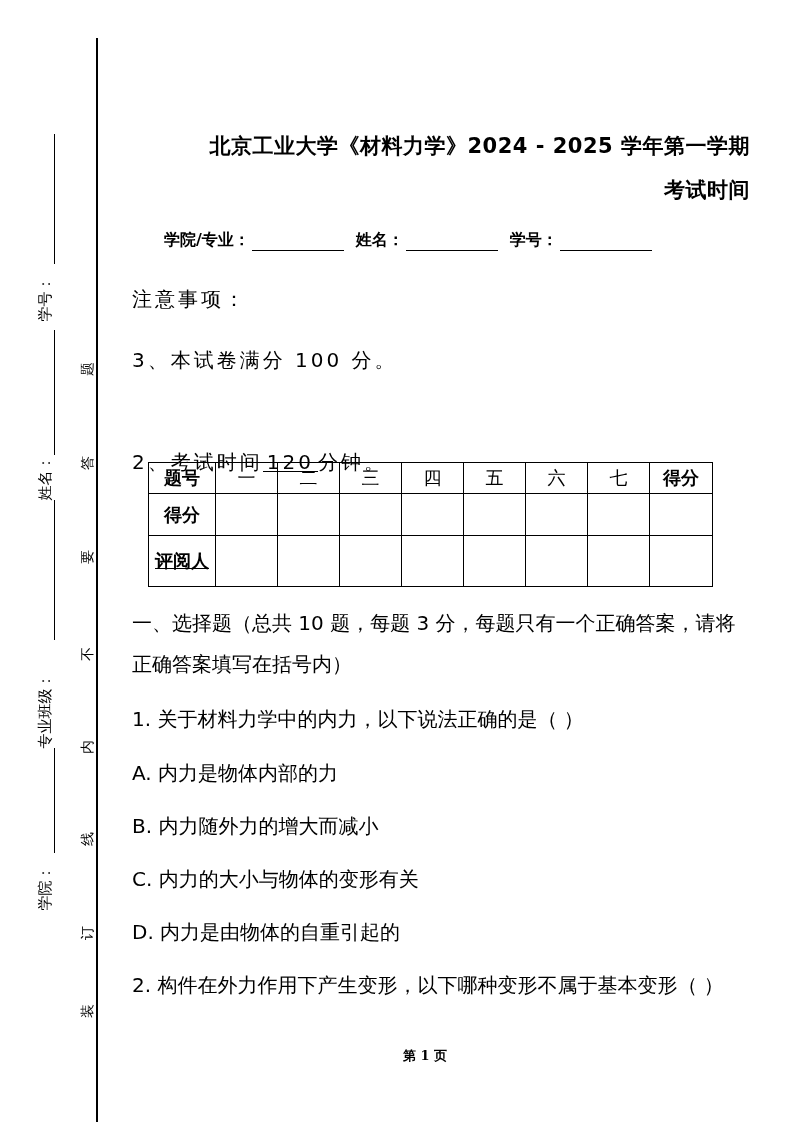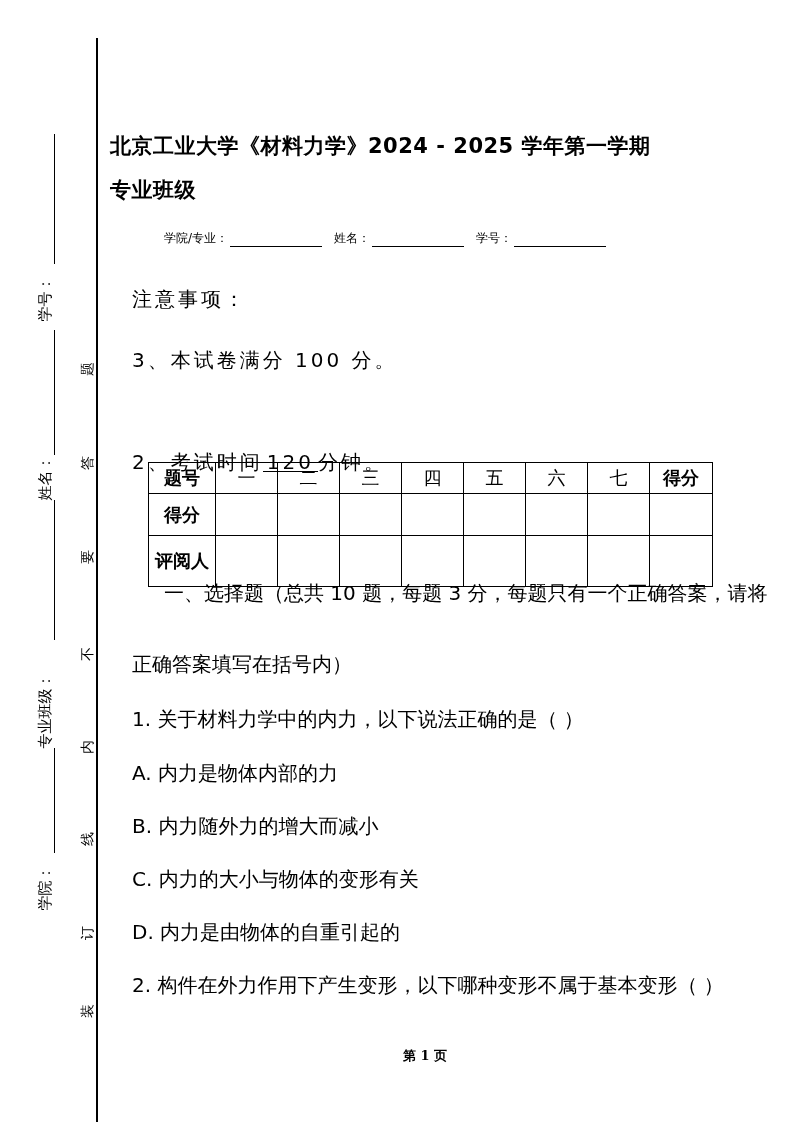--- a/index.html
+++ b/index.html
@@ -5,36 +5,36 @@
   html, body { margin: 0; padding: 0; background: #ffffff; }
   body { width: 793px; height: 1122px; position: relative; overflow: hidden; color: #000; font-family: "DejaVu Serif", "Liberation Serif", serif; }
   .page { position: absolute; left: 0; top: 0; width: 793px; height: 1122px; background: #fff; }
 
   
   .bind-line { position: absolute; left: 96px; top: 38px; width: 1.5px; height: 1084px; background: #000; }
   .field-line { position: absolute; left: 54px; width: 1.3px; background: #000; }
   .vlabel { position: absolute; left: 34px; width: 22px; transform: rotate(-90deg); transform-origin: center center; white-space: nowrap; font-size: 15px; font-family: "DejaVu Sans", "Liberation Sans", sans-serif; display: flex; align-items: center; justify-content: center; height: 22px; }
   .seal-char { position: absolute; left: 78px; width: 18px; height: 18px; transform: rotate(-90deg); font-size: 14px; font-family: "DejaVu Sans", "Liberation Sans", sans-serif; text-align: center; line-height: 18px; }
 
-  .title { position: absolute; left: 110px; width: 640px; text-align: left; font-family: "DejaVu Sans", "Liberation Sans", sans-serif; font-weight: bold; font-size: 21px; letter-spacing: 0.5px; }
+  .title { position: absolute; left: 110px; width: 640px; text-align: right; font-family: "DejaVu Sans", "Liberation Sans", sans-serif; font-weight: bold; font-size: 21px; letter-spacing: 0.5px; }
   .title1 { top: 132px; }
   .title2 { top: 176px; }
 
-  .info-row { position: absolute; top: 230px; left: 164px; font-family: "DejaVu Sans", "Liberation Sans", sans-serif; font-weight: normal; font-size: 12px; display: flex; align-items: flex-end; }
+  .info-row { position: absolute; top: 230px; left: 164px; font-family: "DejaVu Sans", "Liberation Sans", sans-serif; font-weight: bold; font-size: 16px; display: flex; align-items: flex-end; }
   .info-row .blank { display: inline-block; width: 92px; border-bottom: 1.3px solid #000; height: 16px; margin: 0 12px 0 2px; }
 
   .text { position: absolute; left: 132px; font-size: 20px; white-space: nowrap; font-family: "DejaVu Sans", "Liberation Sans", sans-serif; }
   .spaced { letter-spacing: 3px; }
   .underline { display: inline-block; border-bottom: 1.3px solid #000; padding: 0 4px; line-height: 18px; margin-top: 44px; }
 
   table.score { position: absolute; left: 148px; top: 462px; border-collapse: collapse; font-family: "DejaVu Sans", "Liberation Sans", sans-serif; font-size: 18px; }
   table.score td { border: 1.3px solid #000; text-align: center; padding: 0; }
   table.score tr.r0 td { height: 30px; }
   table.score tr.r1 td { height: 41px; }
-  table.score tr.r2 td { height: 50px; }
+  table.score tr.r2 td { height: 50px; text-decoration: underline; }
   table.score td.hd { font-weight: bold; width: 66px; }
   table.score td.c { width: 61px; }
   table.score td.last { width: 62px; font-weight: bold; }
 
   .footer { position: absolute; top: 1047px; left: 0; width: 850px; text-align: center; font-size: 13px; font-weight: bold; font-family: "DejaVu Serif", "Liberation Serif", serif; }
 </style>
 </head>
 <body>
 
 <div class="page">
@@ -53,21 +53,21 @@
   <div class="seal-char" style="top:360px;">题</div>
   <div class="seal-char" style="top:454px;">答</div>
   <div class="seal-char" style="top:548px;">要</div>
   <div class="seal-char" style="top:645px;">不</div>
   <div class="seal-char" style="top:738px;">内</div>
   <div class="seal-char" style="top:830px;">线</div>
   <div class="seal-char" style="top:924px;">订</div>
   <div class="seal-char" style="top:1002px;">装</div>
 
   <div class="title title1">北京工业大学《材料力学》2024 - 2025 学年第一学期</div>
-  <div class="title title2">专业班级</div>
+  <div class="title title2">考试时间</div>
 
   <div class="info-row">
     <span>学院/专业：</span>
     <span class="blank"></span>
     <span>姓名：</span>
     <span class="blank"></span>
     <span>学号：</span>
     <span class="blank"></span>
   </div>
 
@@ -108,21 +108,21 @@
       <td class="c"></td>
       <td class="c"></td>
       <td class="c"></td>
       <td class="c"></td>
       <td class="c"></td>
       <td class="last"></td>
     </tr>
   </tbody>
     </table>
 
-  <div class="text" style="top:580px;margin-left:32px;">一、选择题（总共 10 题，每题 3 分，每题只有一个正确答案，请将</div>
+  <div class="text" style="top:610px;">一、选择题（总共 10 题，每题 3 分，每题只有一个正确答案，请将</div>
   <div class="text" style="top:651px;">正确答案填写在括号内）</div>
 
   <div class="text" style="top:706px;">1. 关于材料力学中的内力，以下说法正确的是（    ）</div>
   <div class="text" style="top:760px;">A. 内力是物体内部的力</div>
   <div class="text" style="top:813px;">B. 内力随外力的增大而减小</div>
   <div class="text" style="top:919px;">D. 内力是由物体的自重引起的</div>
   <div class="text" style="top:866px;">C. 内力的大小与物体的变形有关</div>
   <div class="text" style="top:972px;">2. 构件在外力作用下产生变形，以下哪种变形不属于基本变形（    ）</div>
 
   <div class="footer">第 1 页</div>

